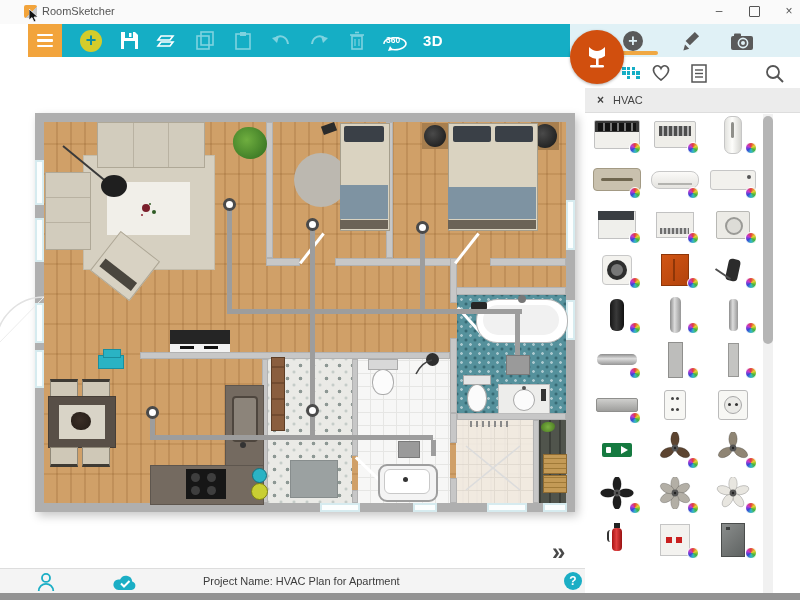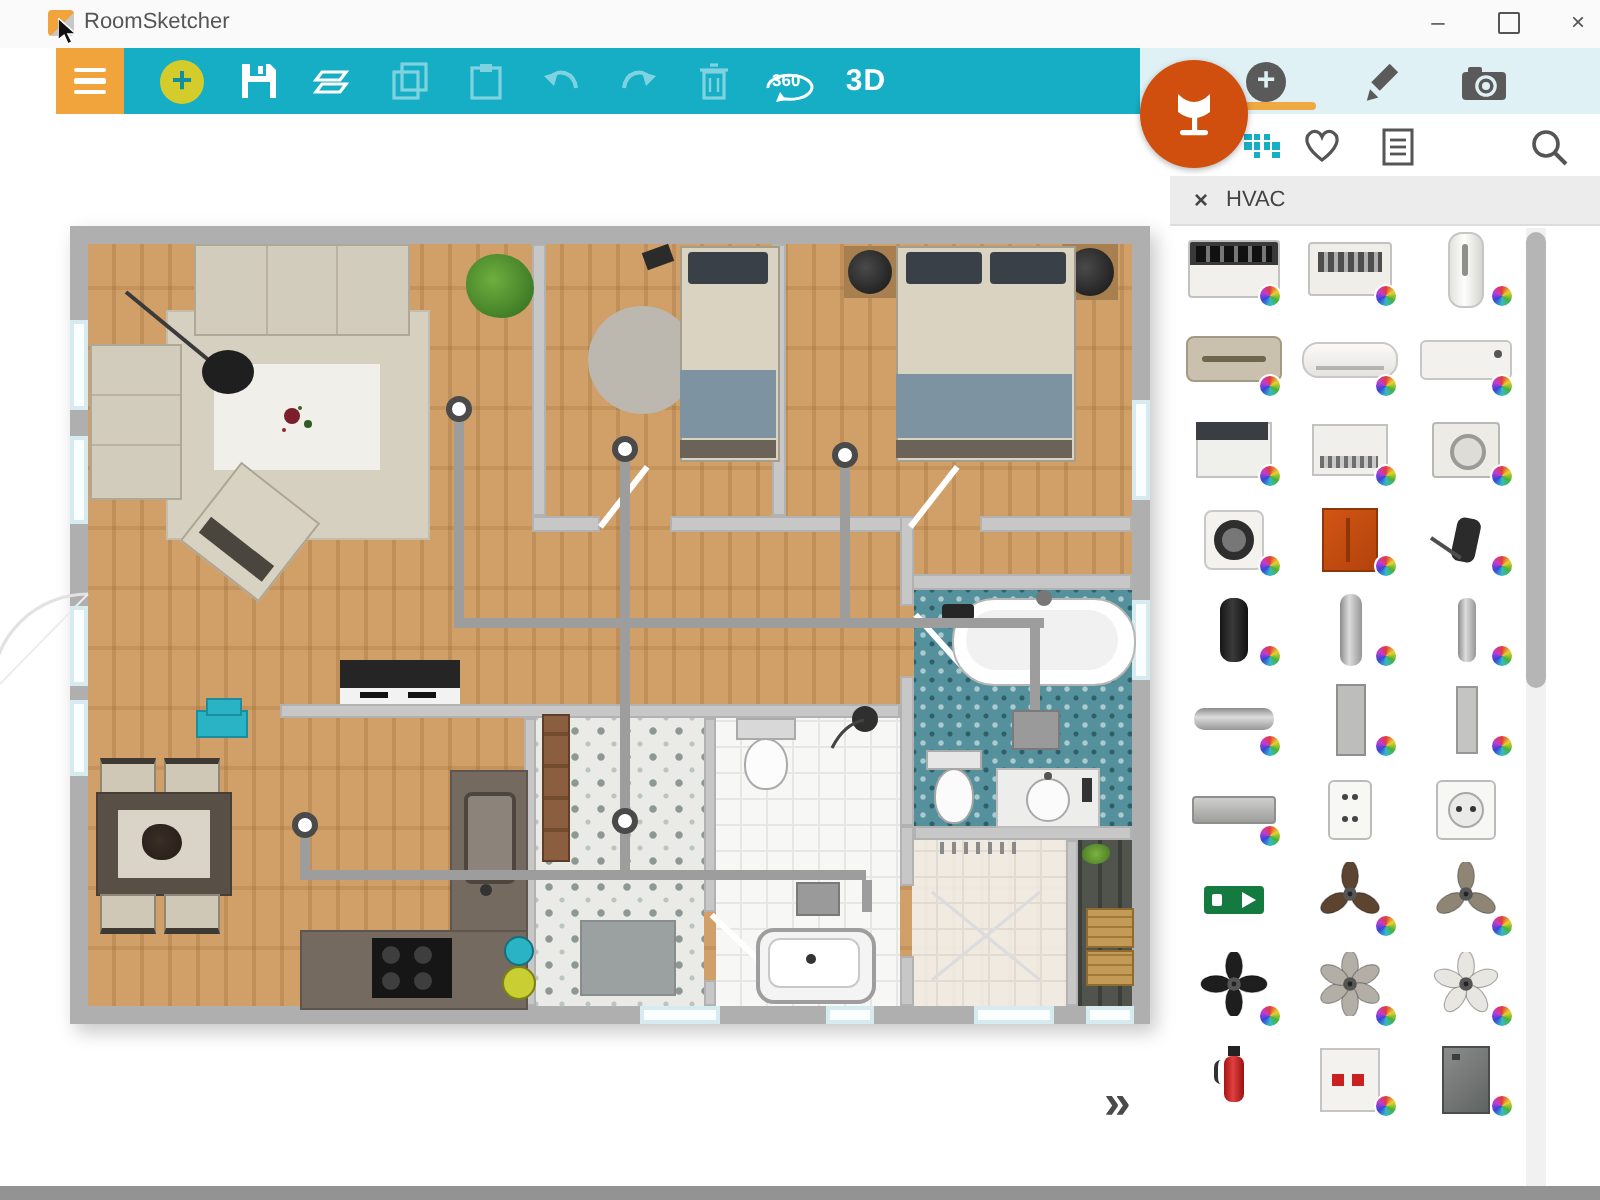--- a/index.html
+++ b/index.html
@@ -606,15 +606,27 @@
           <line x1="58" y1="8" x2="4" y2="52" stroke="#DCDCDC" stroke-width="1.6"></line>
       </svg>
       <svg class="abs" style="left:-58px;top:165px;z-index:1;overflow:visible;" width="58" height="80" viewBox="0 0 58 80">
         <path d="M58 10 A48 48 0 0 0 10 58" fill="none" stroke="#E2E2E2" stroke-width="1.6"></path>
           <line x1="58" y1="10" x2="12" y2="57" stroke="#ECECEC" stroke-width="1"></line>
       </svg>
     </div>
     <div id="expand-btn">»</div>
   </div>
 
+  <div id="statusbar">
+    <svg class="abs" style="left:36px;top:3px;" width="20" height="20" viewBox="0 0 20 22">
+        <circle cx="10" cy="6.5" r="4.4" fill="none" stroke="#1BAEC5" stroke-width="2"></circle>
+        <path d="M2 21 a8 8 0 0 1 16 0" fill="none" stroke="#1BAEC5" stroke-width="2"></path>
+      </svg>
+    <svg class="abs" style="left:112px;top:5px;" width="26" height="17" viewBox="0 0 26 17">
+        <path d="M6.5 16 a5.3 5.3 0 1 1 1.6-10.4 A6.3 6.3 0 0 1 20.2 7.4 A4.4 4.4 0 0 1 19.5 16 Z" fill="#1BAEC5"></path>
+        <polyline points="9,9.5 12,12.5 17.5,7" fill="none" stroke="#FFF" stroke-width="2"></polyline>
+      </svg>
+    <span id="project-label">Project Name: HVAC Plan for Apartment</span>
+    <div id="help-btn">?</div>
+  </div>
 
   <div id="bottom-edge"></div>
 </div>
 
 </body></html>

